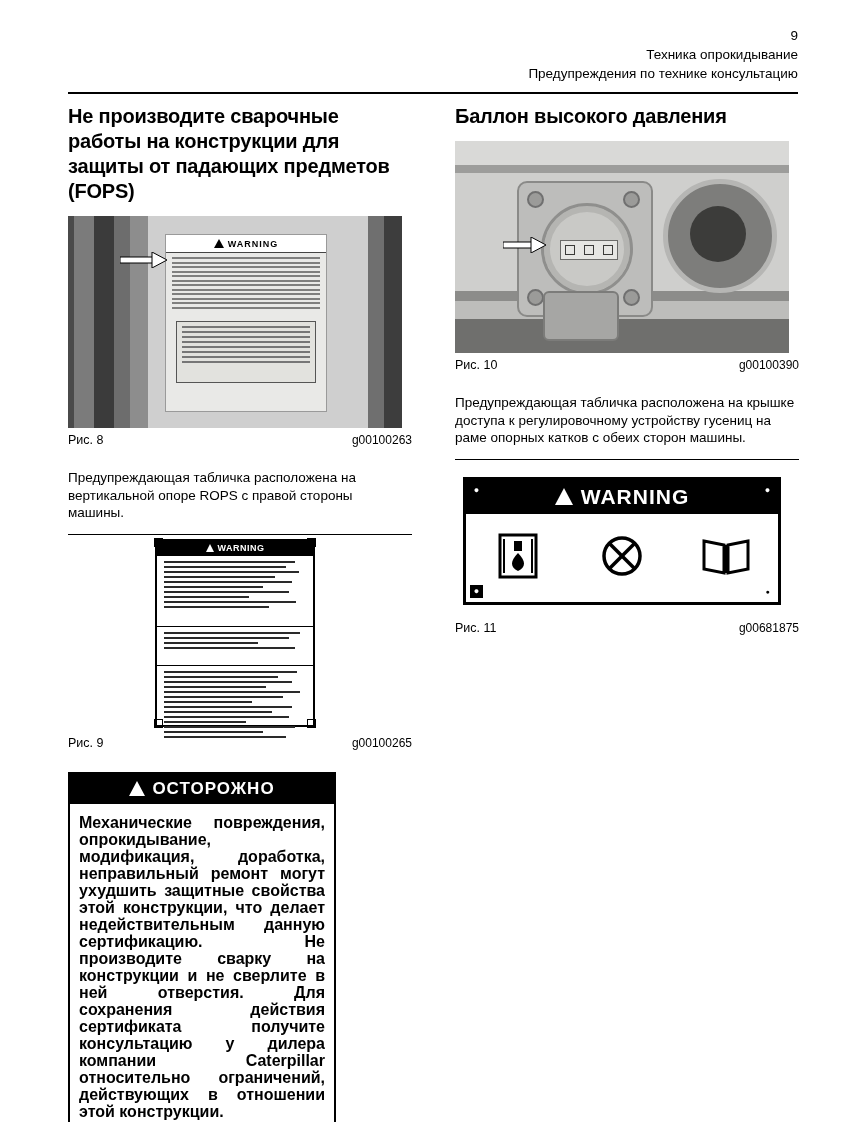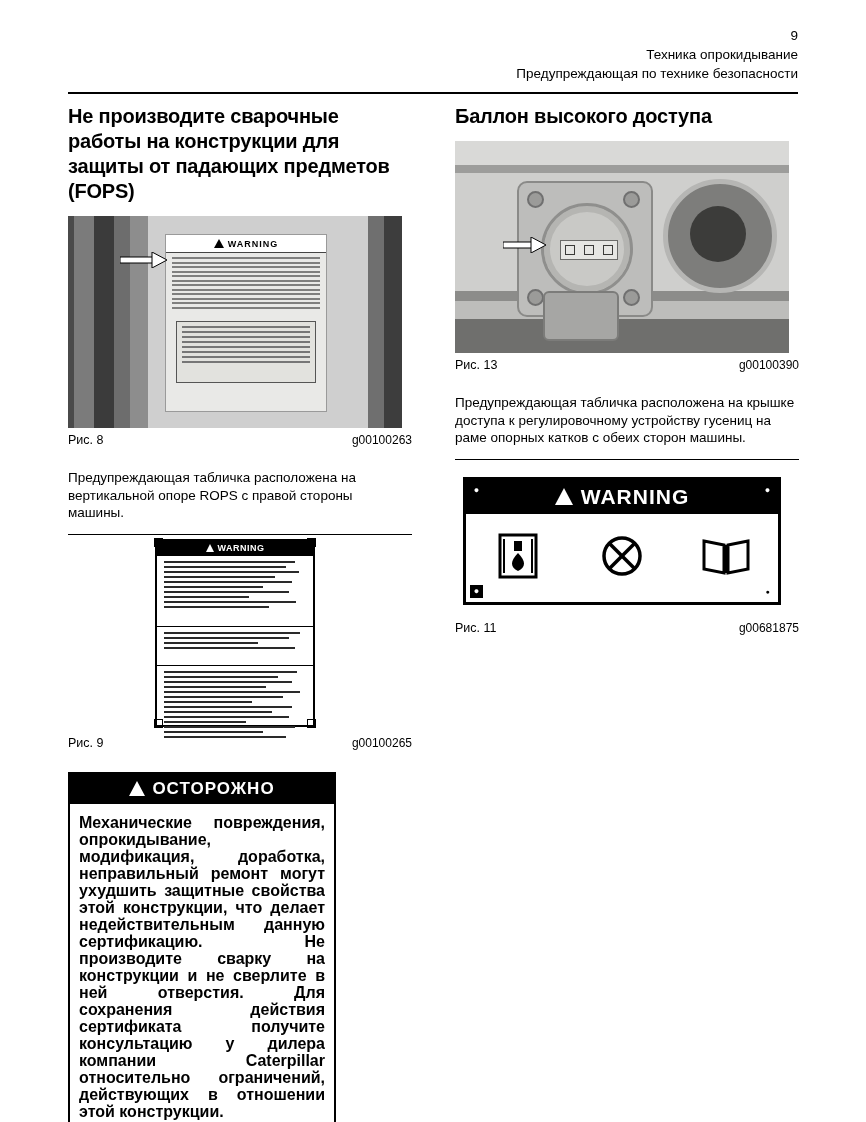--- a/index.html
+++ b/index.html
@@ -402,21 +402,21 @@
   .label11 .cs-br { right: 4px; bottom: 4px; background:#fff; color:#000; font-size:7px; }
 </style>
 </head>
 <body>
 
 <div class="page">
 
   <div class="header">
     <div class="pagenum">9</div>
     <div>Техника опрокидывание</div>
-    <div>Предупреждающая по технике безопасности</div>
+    <div>Предупреждения по технике консультацию</div>
   </div>
   <div class="header-rule"></div>
 
   <div class="col-left">
 
     <h1 class="sec-title">Не производите сварочные работы на конструкции для защиты от падающих предметов (FOPS)</h1>
 
     <div class="fig-wrap">
       <div class="photo8">
         <div class="plate">
@@ -524,21 +524,21 @@
         <span class="tri"></span>
         <span>ОСТОРОЖНО</span>
       </div>
       <div class="txt">Механические повреждения, опрокидывание, модификация, доработка, неправильный ремонт могут ухудшить защитные свойства этой конструкции, что делает недействительным данную сертификацию. Не производите сварку на конструкции и не сверлите в ней отверстия. Для сохранения действия сертификата получите консультацию у дилера компании Caterpillar относительно ограничений, действующих в отношении этой конструкции.</div>
     </div>
 
   </div>
 
   <div class="col-right">
 
-    <h1 class="sec-title">Баллон высокого доступа</h1>
+    <h1 class="sec-title">Баллон высокого давления</h1>
 
     <div class="fig-wrap">
       <div class="photo10">
         <div class="beam2"></div>
         <div class="beam"></div>
         <div class="darkband"></div>
         <div class="flange"></div>
         <div class="bolt" style="left:72px; top:50px;"></div>
         <div class="bolt" style="left:168px; top:50px;"></div>
         <div class="bolt" style="left:72px; top:148px;"></div>
@@ -553,21 +553,21 @@
         <div class="sub"></div>
         <div class="hub"></div>
         <div class="arrow10">
           <svg class="arrow-svg" width="44" height="16" viewBox="0 0 44 16" xmlns="http://www.w3.org/2000/svg">
             <rect x="0" y="5" width="30" height="6" fill="#ffffff" stroke="#000" stroke-width="1"></rect>
             <polygon points="28,0 43,8 28,16" fill="#ffffff" stroke="#000" stroke-width="1"></polygon>
           </svg>
         </div>
       </div>
       <div class="caption-row">
-        <span>Рис. 13</span>
+        <span>Рис. 10</span>
         <span class="gnum">g00100390</span>
       </div>
     </div>
 
     <div class="body-text">Предупреждающая табличка расположена на крышке доступа к регулировочному устройству гусениц на раме опорных катков с обеих сторон машины.</div>
 
     <div class="hr-thin"></div>
 
     <div class="fig-wrap">
       <div class="fig11">

